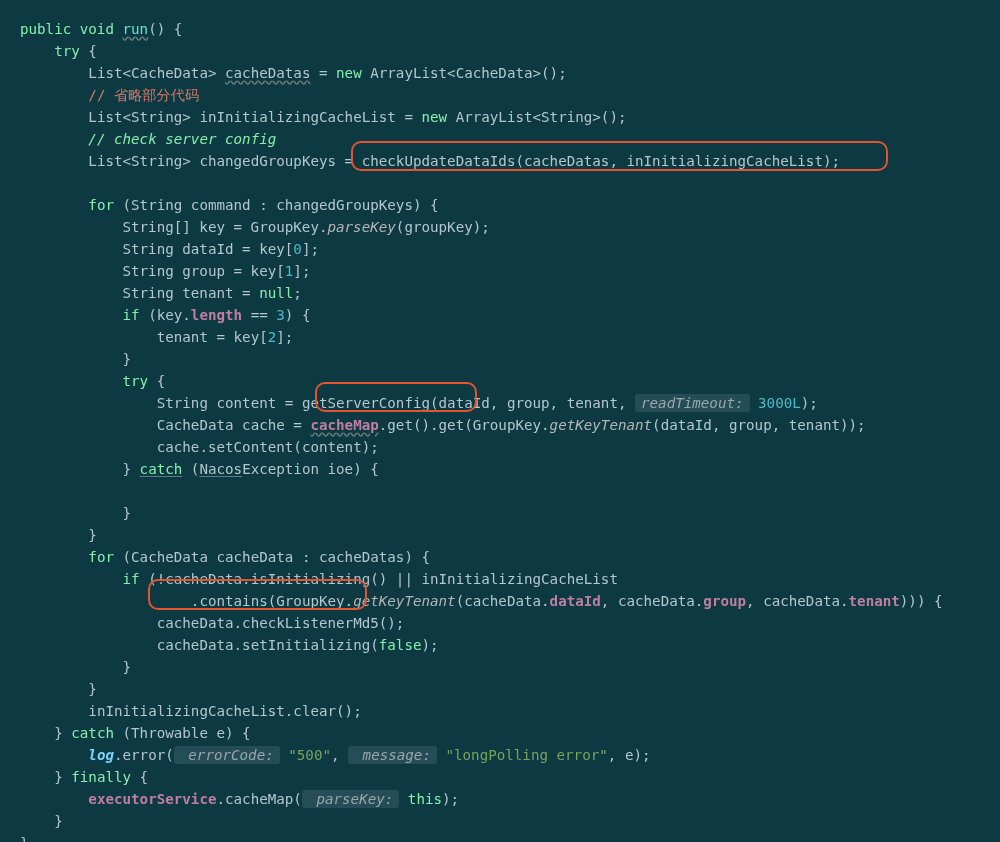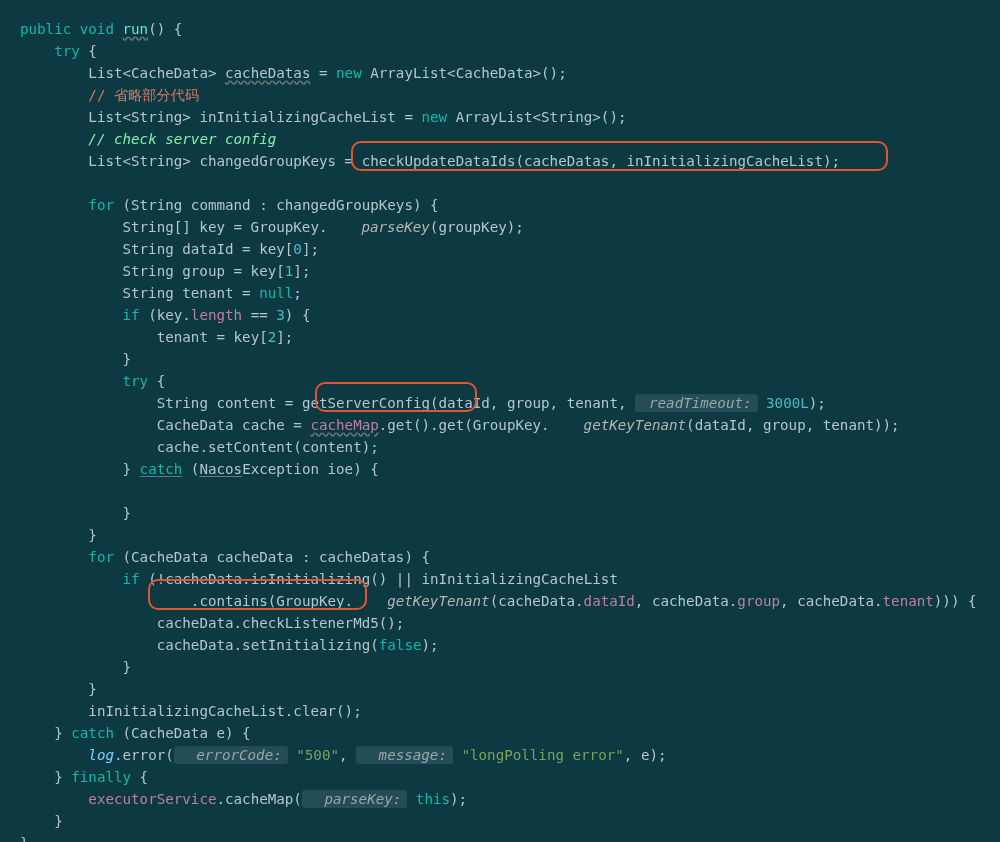--- a/index.html
+++ b/index.html
@@ -19,31 +19,31 @@
     overflow: hidden;
     padding-top: 8px;
   }
   pre.code {
     margin: 0;
     padding: 10px 0 0 20px;
     white-space: pre;
     position: relative;
     z-index: 2;
   }
-  .k   { color: #14b8a6; }           
+  .k   { color: #86efac; }           
   .fn  { color: #5eead4; }           
   .un  { text-decoration: underline; text-decoration-style: wavy; text-decoration-color: #6a7a7d; text-underline-offset: 2px; }
   .und { text-decoration: underline; text-decoration-color: #5e7c88; text-underline-offset:2px;}
   .s   { color: #7ba25a; }           
   .n   { color: #4dbbc7; }  
   .c2  { color: #86efac; font-style: italic; } 
   .c3  { color: #d67966; font-weight:500; }
-  .c4  { color: #b5b5b5; font-style: italic; margin-left: 34px; } 
-  .hintbg { background:#244d57; border-radius:3px; padding:1px 6px 1px 14px; color:#9aa6a9; font-style:italic; }
-  .field { color: #bf7fa2; } 
+  .c4  { color: #b5b5b5; font-style: italic; } 
+  .hintbg { background:#244d57; border-radius:3px; padding:1px 6px 1px 6px; color:#9aa6a9; font-style:italic; }
+  .field { color: #bf7fa2; font-weight: bold; } 
   .kw2 { color:#7dd3fc; font-style:italic;}
   .box {
     position: absolute;
     border: 2.5px solid #e2552e;
     border-radius: 10px;
     z-index: 3;
     pointer-events: none;
   }
   .box1 { top: 141px; left: 351px; width: 533px; height: 26px; }
   .box2 { top: 382px;  left: 315px; width: 158px; height: 26px; }
@@ -83,21 +83,21 @@
 <span>            <span>}</span></span>
 <span>        <span>}</span></span>
 <span>        <span class="k">for</span><span> (CacheData cacheData : cacheDatas) {</span></span>
 <span>            <span class="k">if</span><span> (!cacheData.isInitializing() || inInitializingCacheList</span></span>
 <span>                    <span>.contains(GroupKey.</span><span class="c4">getKeyTenant</span><span>(cacheData.</span><span class="field">dataId</span><span>, cacheData.</span><span class="field">group</span><span>, cacheData.</span><span class="field">tenant</span><span>))) {</span></span>
 <span>                <span>cacheData.checkListenerMd5();</span></span>
 <span>                <span>cacheData.setInitializing(</span><span class="k">false</span><span>);</span></span>
 <span>            <span>}</span></span>
 <span>        <span>}</span></span>
 <span>        <span>inInitializingCacheList.clear();</span></span>
-<span>    <span>} </span><span class="k">catch</span><span> (CacheData e) {</span></span>
+<span>    <span>} </span><span class="k">catch</span><span> (Throwable e) {</span></span>
 <span>        <span class="field kw2">log</span><span>.error(</span><span class="hintbg"> errorCode:</span><span class="s"> "500"</span><span>, </span><span class="hintbg"> message:</span><span class="s"> "longPolling error"</span><span>, e);</span></span>
 <span>    <span>} </span><span class="k">finally</span><span> {</span></span>
 <span>        <span class="field">executorService</span><span>.cacheMap(</span><span class="hintbg"> parseKey:</span><span class="k"> this</span><span>);</span></span>
 <span>    <span>}</span></span>
 <span><span>}</span></span>
 </pre>
 
 </div>
 
 </body></html>

